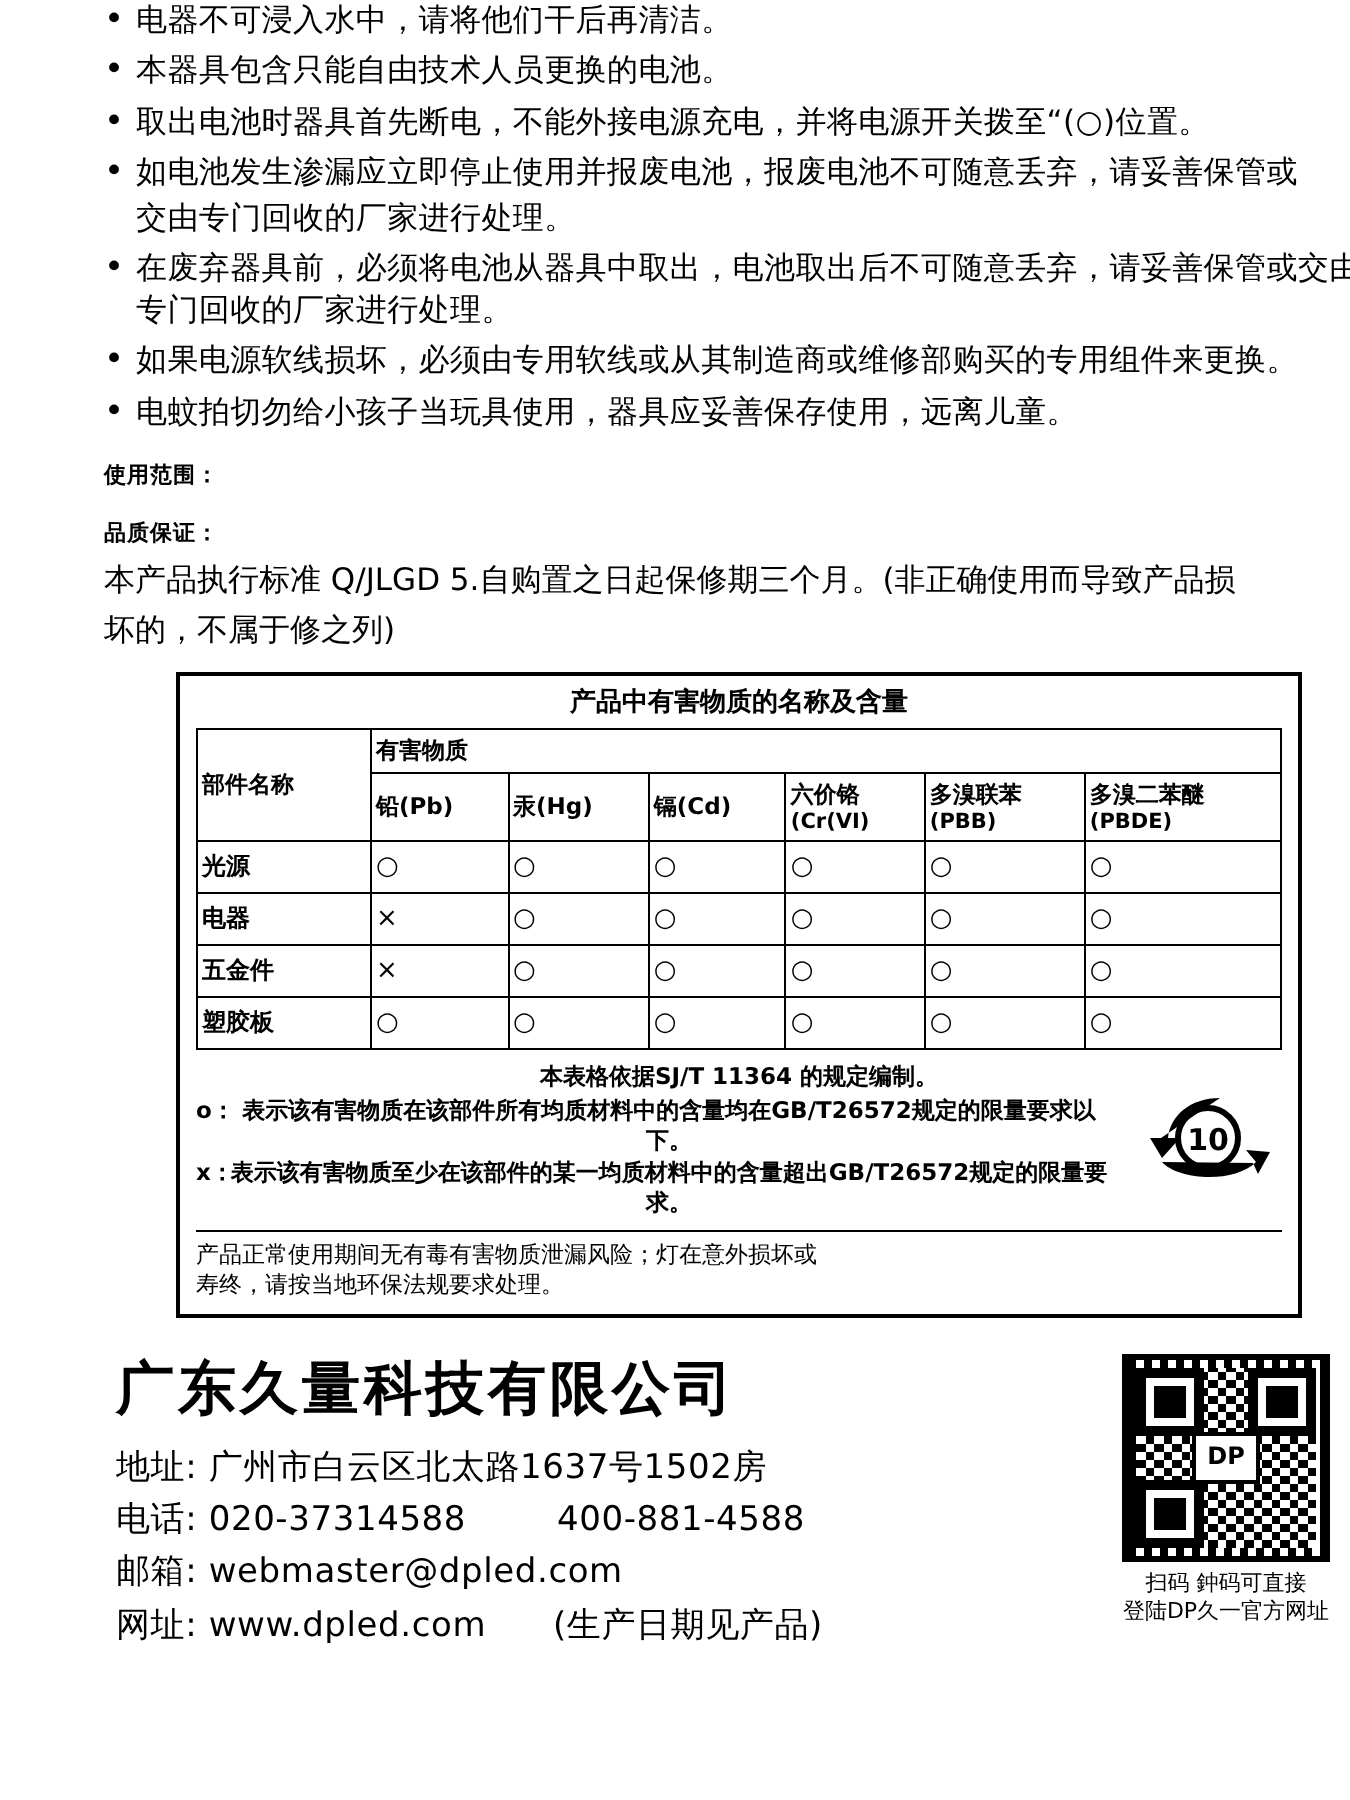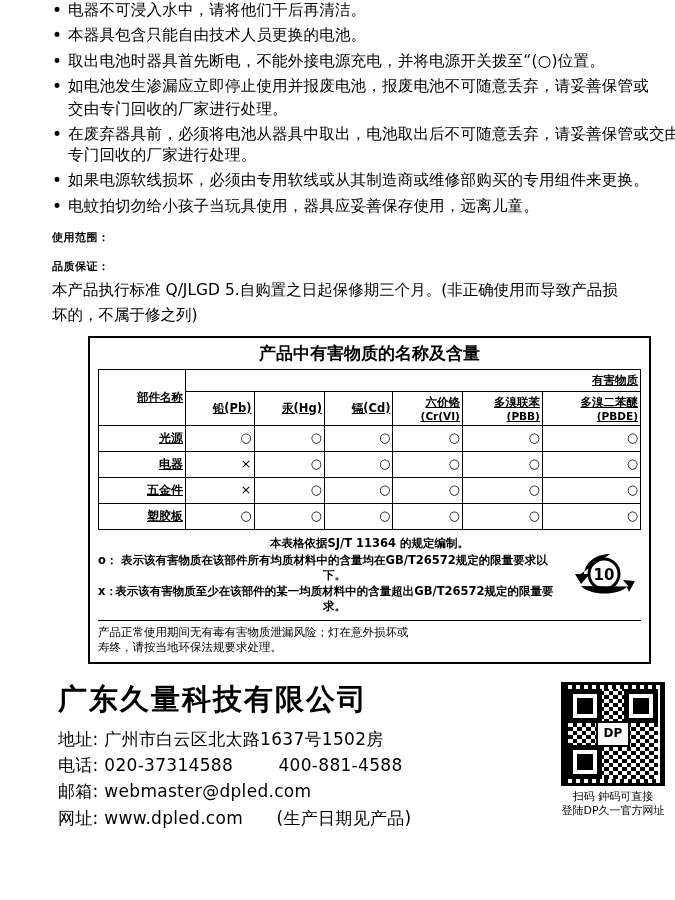--- a/index.html
+++ b/index.html
@@ -61,39 +61,38 @@
   }
 
   
   .table-wrap {
     margin: 10px 38px 0 38px;
     border: 2px solid #000;
     padding: 0;
   }
   .tbl-title {
     text-align: center;
-    font-size: 17px;
+    font-size: 13px;
     font-weight: bold;
     padding: 4px 0 4px 0;
     border-bottom: 0;
   }
   table.substances {
     border-collapse: collapse;
     width: calc(100% - 16px);
     margin: 0 8px 6px 8px;
     font-size: 11.5px;
   }
   table.substances th,
   table.substances td {
     border: 1px solid #000;
-    text-align: right;
+    text-align: left;
     vertical-align: middle;
     padding: 3px 2px;
     font-weight: bold;
-    text-decoration: underline;
   }
   table.substances th.part-head {
     width: 82px;
   }
   table.substances td.part-name {
     font-weight: bold;
     font-size: 12px;
     padding: 4px 2px;
   }
   .mark {

